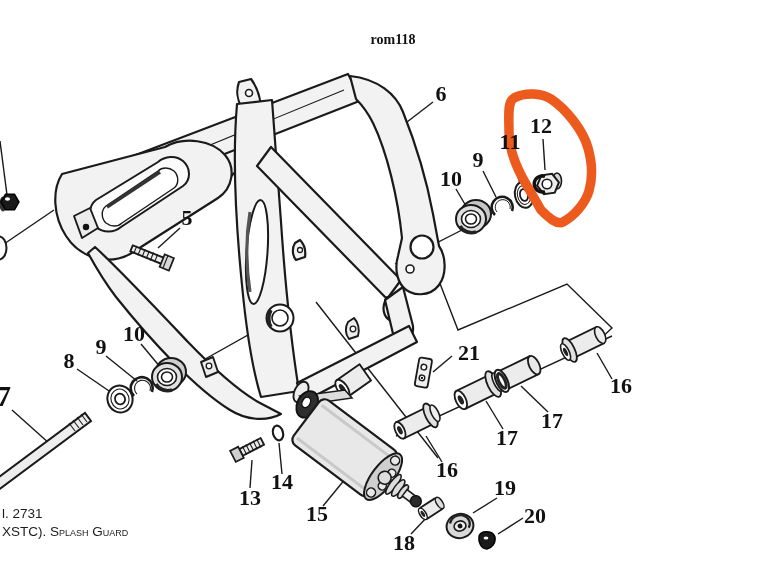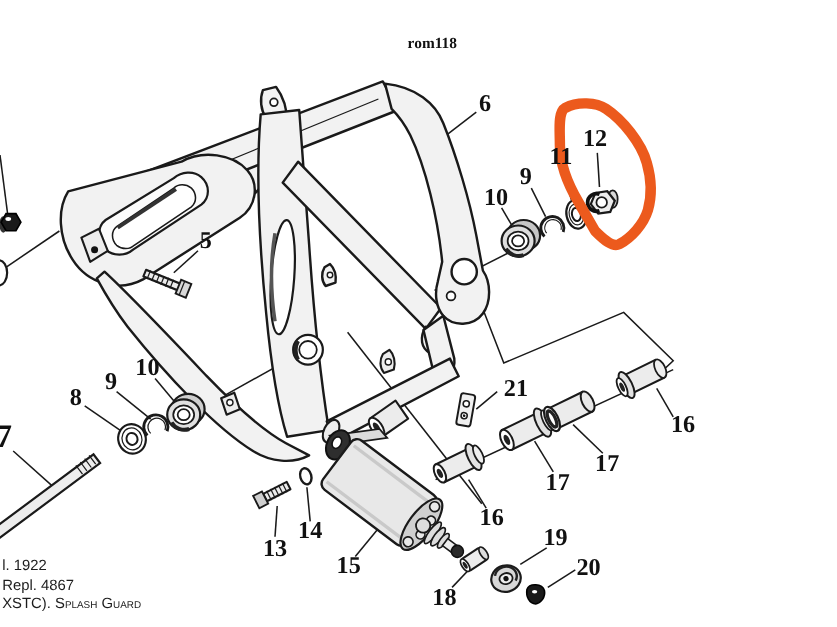--- a/index.html
+++ b/index.html
@@ -283,16 +283,15 @@
     <text class="callout" x="552" y="428" text-anchor="middle">17</text>
     <text class="callout" x="621" y="393" text-anchor="middle">16</text>
     <text class="callout" x="404" y="550" text-anchor="middle">18</text>
     <text class="callout" x="505" y="495" text-anchor="middle">19</text>
     <text class="callout" x="535" y="523" text-anchor="middle">20</text>
     <text class="callout" x="469" y="360" text-anchor="middle">21</text>
   </g>
 </svg>
 
 <div class="footer">
-  <div>l. 1922</div>
-  <div>Repl. 4867</div>
+  <div>l. 2731</div>
   <div class="sc">XSTC). Splash Guard</div>
 </div>
 
 </body></html>

